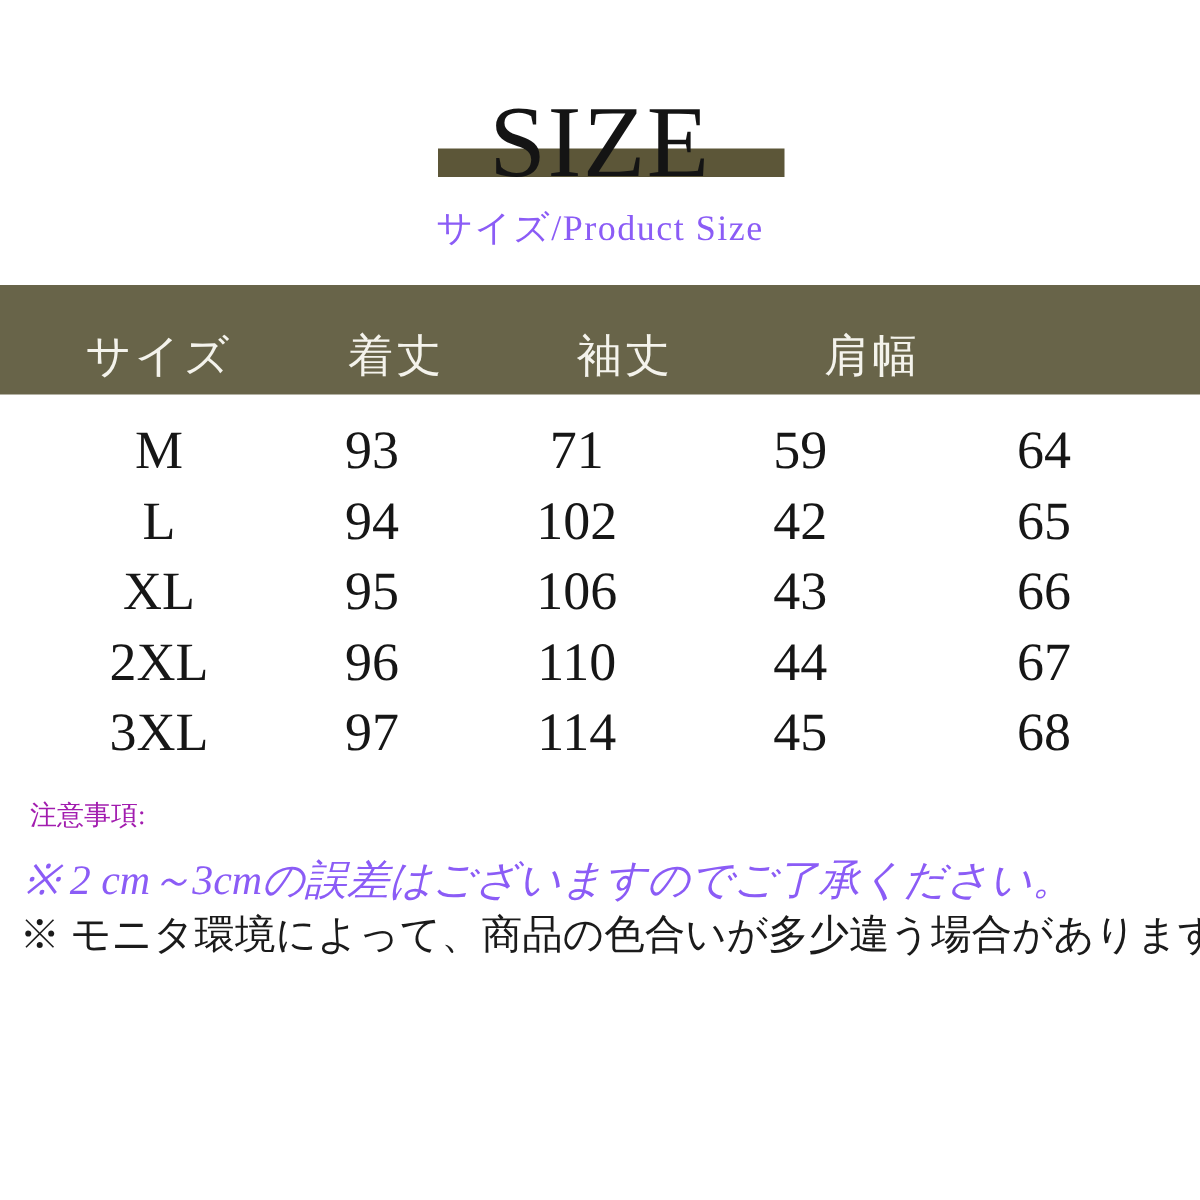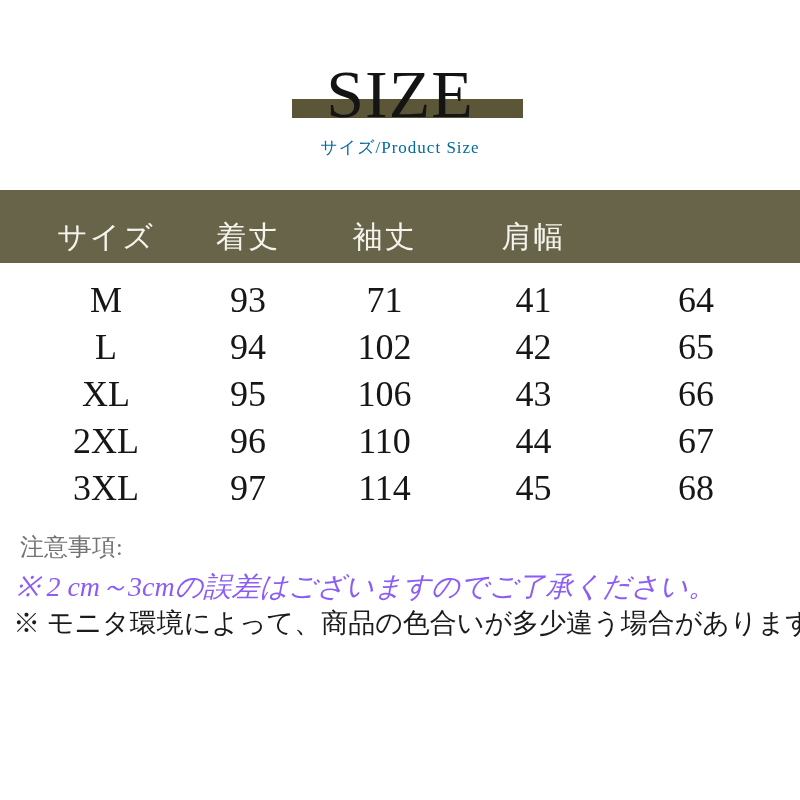--- a/index.html
+++ b/index.html
@@ -12,41 +12,41 @@
     position:absolute;left:292px;top:99px;width:231px;height:19px;
     background:var(--accent-bar,#5c5638);z-index:0;
   }
   .page-title{
     position:absolute;left:0;right:0;top:44px;margin:16px;z-index:1;
     text-align:center;font-size:68px;font-weight:400;letter-spacing:1px;
     line-height:1;color:#141414;
   }
   .page-subtitle{
     position:absolute;left:0;right:0;top:136px;z-index:1;
-    text-align:center;font-size:17px;letter-spacing:1px;color:#0369a1;
+    text-align:center;font-size:24px;letter-spacing:1px;color:#8b5cf6;
   }
   
   .header-band{
     position:absolute;left:0;top:190px;width:800px;height:73px;
     background:var(--header-band,#686449);
   }
   .grid-cols{
     display:grid;grid-template-columns:152px 132px 141px 157px 168px;
     justify-items:center;align-items:center;
   }
   .table-head{
     position:absolute;left:30px;top:190px;width:750px;height:94px;
-    color:var(--header-text,#f4f3ec);font-size:30px;letter-spacing:2px;
+    color:var(--header-text,#f4f3ec);font-size:30px;letter-spacing:2px;gap:16px;
   }
   .table-body{position:absolute;left:30px;top:277px;width:750px;}
   .table-row{height:47px;line-height:47px;font-size:36px;}
   .cell{white-space:nowrap;}
   
   .notes-heading{
-    position:absolute;left:20px;top:531px;font-size:24px;color:#737373;
+    position:absolute;left:20px;top:531px;font-size:18px;color:#a21caf;
   }
   .note-line-1{
     position:absolute;left:16px;top:566px;font-size:28px;color:#8b5cf6;
     white-space:nowrap;
     font-style:italic;
   }
   .note-line-2{
     position:absolute;left:13px;top:605px;font-size:27px;color:#1b1b1b;
     white-space:nowrap;
   }
@@ -67,21 +67,21 @@
     <div class="cell">着丈</div>
     <div class="cell">袖丈</div>
     <div class="cell">肩幅</div>
   </div>
 
   <div class="table-body">
     <div class="table-row grid-cols">
       <div class="cell">M</div>
       <div class="cell">93</div>
       <div class="cell">71</div>
-      <div class="cell">41</div>
+      <div class="cell">59</div>
       <div class="cell">64</div>
     </div>
     <div class="table-row grid-cols">
       <div class="cell">L</div>
       <div class="cell">94</div>
       <div class="cell">102</div>
       <div class="cell">42</div>
       <div class="cell">65</div>
     </div>
     <div class="table-row grid-cols">

